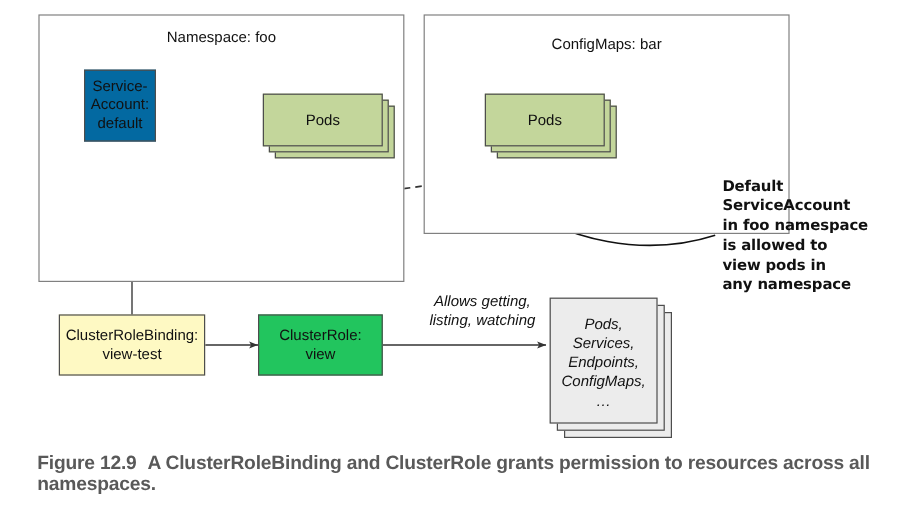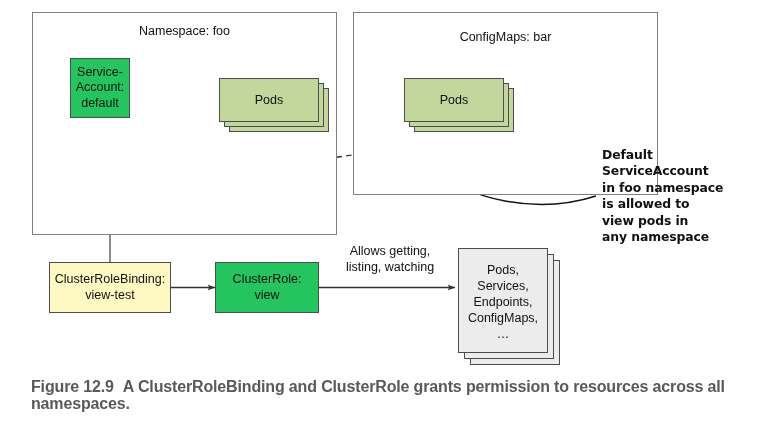--- a/index.html
+++ b/index.html
@@ -46,21 +46,21 @@
     display: flex;
     align-items: center;
     justify-content: center;
     text-align: center;
     font-size: 12.5px;
     color: #111111;
     line-height: 15.5px;
     z-index: 6;
   }
   .node-box.sa {
-    background: #22c55e;
+    background: #0369a1;
   }
   .node-box.crb {
     background: #fef9c3;
   }
   .node-box.cr {
     background: #22c55e;
   }
   .stack {
     position: absolute;
     z-index: 6;
@@ -186,24 +186,24 @@
   <div class="node-box crb" style="left:49px; top:262px; width:122px; height:51px;">
     <span style="white-space:pre-line;">ClusterRoleBinding:
 view-test</span>
   </div>
 
   <div class="node-box cr" style="left:215px; top:262px; width:104px; height:51px;">
     <span style="white-space:pre-line;">ClusterRole:
 view</span>
   </div>
 
-  <div class="edge-label" style="left:329px; top:243px; width:122px; white-space:pre-line;">Allows getting,
+  <div class="edge-label" style="left:341px; top:243px; width:122px; white-space:pre-line;font-style:italic;">Allows getting,
 listing, watching</div>
 
-  <div class="stack res" style="left:458px; top:232px; width:112px; height:118px;">
+  <div class="stack res" style="left:458px; top:232px; width:112px; height:118px;font-style:italic;">
     <div class="sheet" style="left:12px; top:12px; width:90px; height:105px;"></div>
     <div class="sheet" style="left:6px; top:6px; width:90px; height:105px;"></div>
     <div class="sheet front res-front" style="left:0px; top:0px; width:90px; height:105px;">
       <span style="white-space:pre-line;">Pods,
 Services,
 Endpoints,
 ConfigMaps,
 …</span>
     </div>
   </div>

